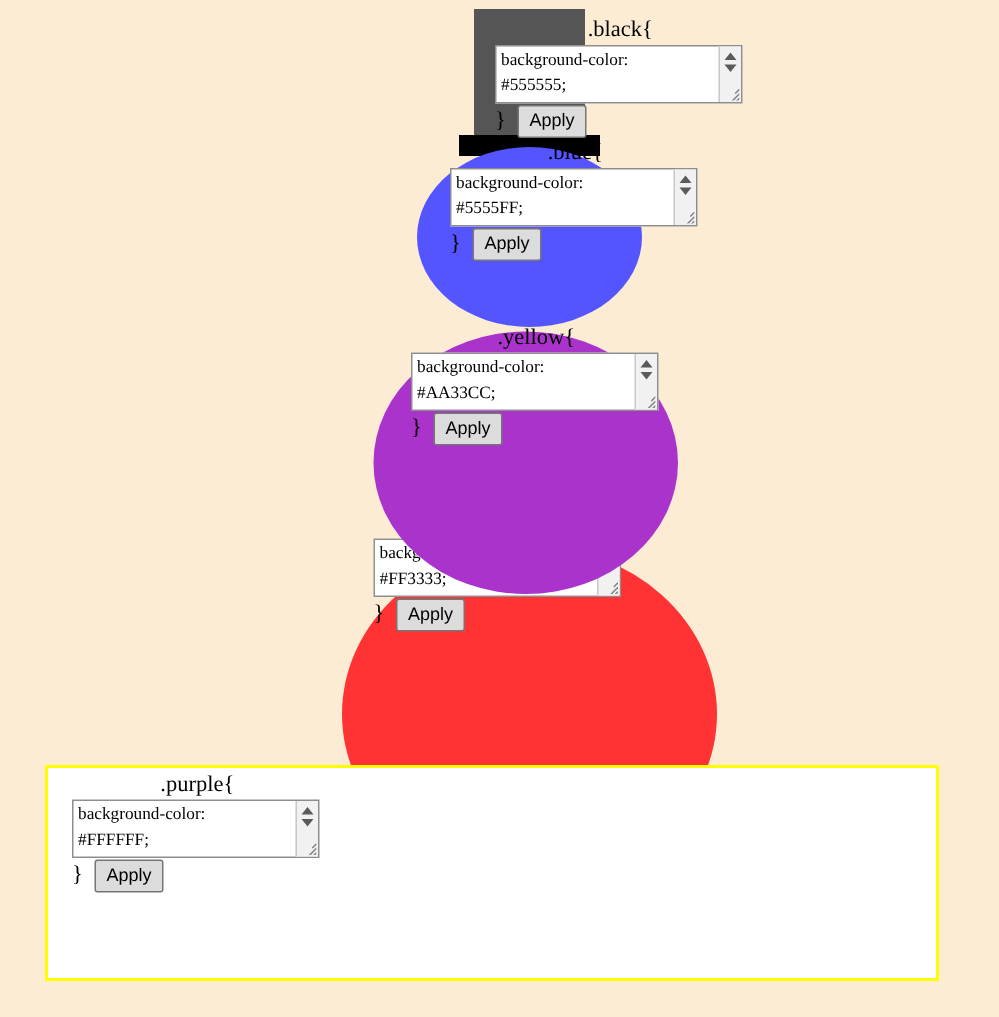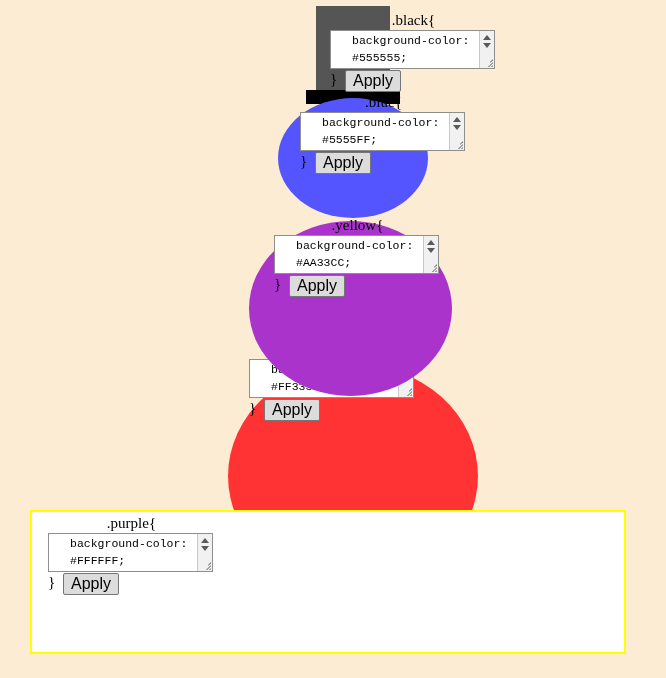--- a/index.html
+++ b/index.html
@@ -97,24 +97,24 @@
     display: block;
     width: 165px;
     height: 39px;
     background: #ffffff;
     border: 1px solid #8e8e8e;
     box-sizing: border-box;
     margin: 1px 0 1px 0;
   }
   .ta-text {
     position: absolute;
-    left: 21px;
+    left: 3px;
     top: 1px;
     width: 140px;
-    font-family: Liberation Mono, monospace;
+    font-family: Liberation Serif, serif;
     font-size: 11.5px;
     line-height: 17px;
     color: #000000;
     white-space: pre;
     overflow: hidden;
   }
   .ta-scroll {
     position: absolute;
     right: 0;
     top: 0;
@@ -157,21 +157,21 @@
     transform: rotate(-45deg);
     transform-origin: 100% 50%;
   }
   .ta-grip i:nth-child(1) { width: 10px; bottom: 1px; }
   .ta-grip i:nth-child(2) { width: 7px;  bottom: 4px; }
   .ta-grip i:nth-child(3) { width: 4px;  bottom: 7px; }
 
   .apply-btn {
     display: inline-block;
     font-family: "Liberation Sans", sans-serif;
-    font-size: 16px;
+    font-size: 12px;
     line-height: 13px;
     color: #000000;
     background: #dcdcdc;
     border: 1px solid #767676;
     border-radius: 2px;
     padding: 3px 7px 4px 7px;
     margin-left: 4px;
     cursor: default;
     vertical-align: middle;
   }

